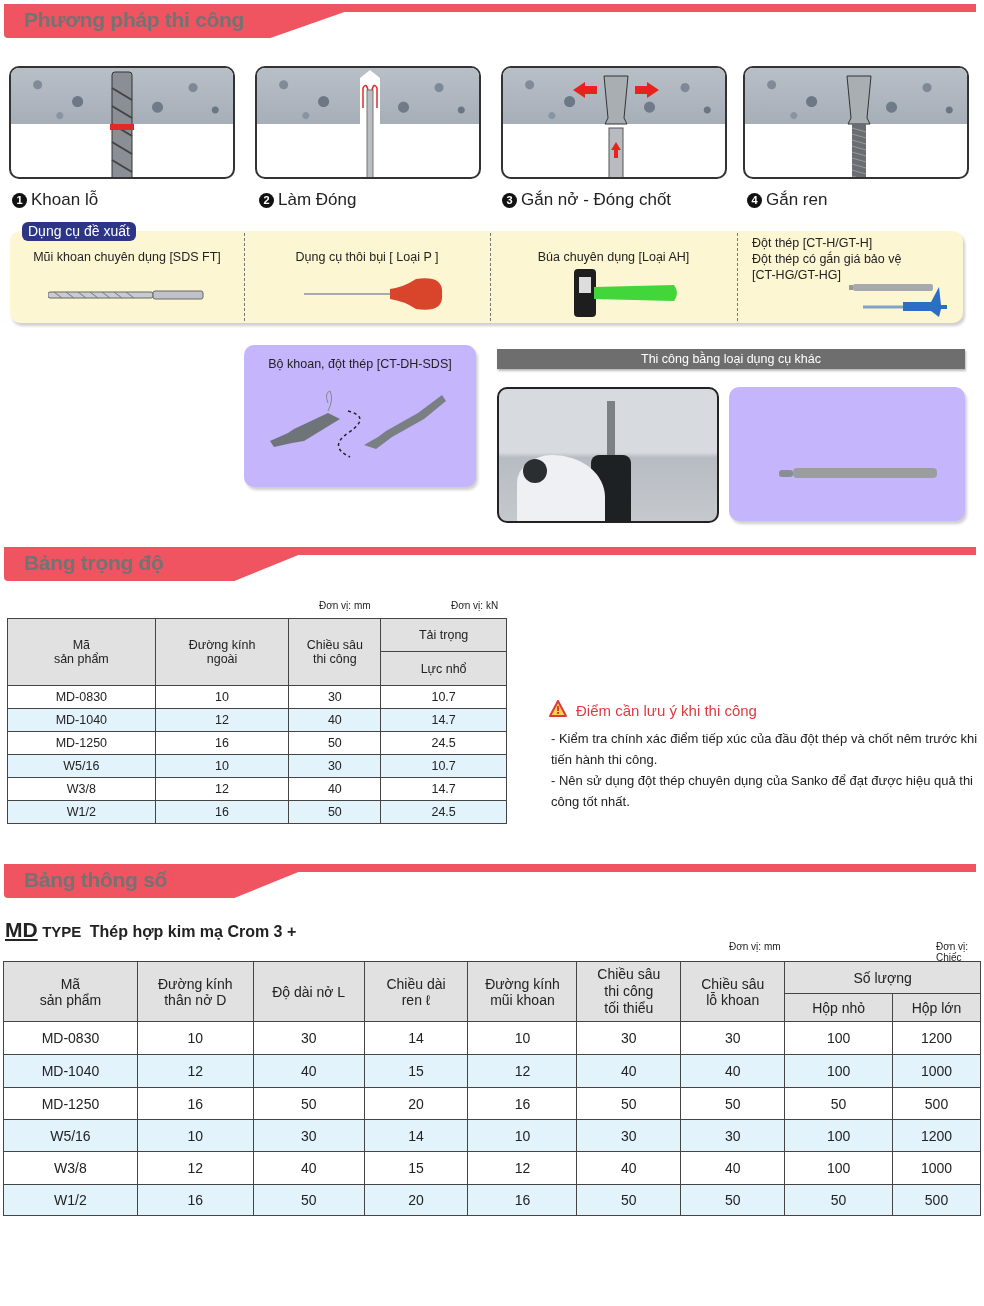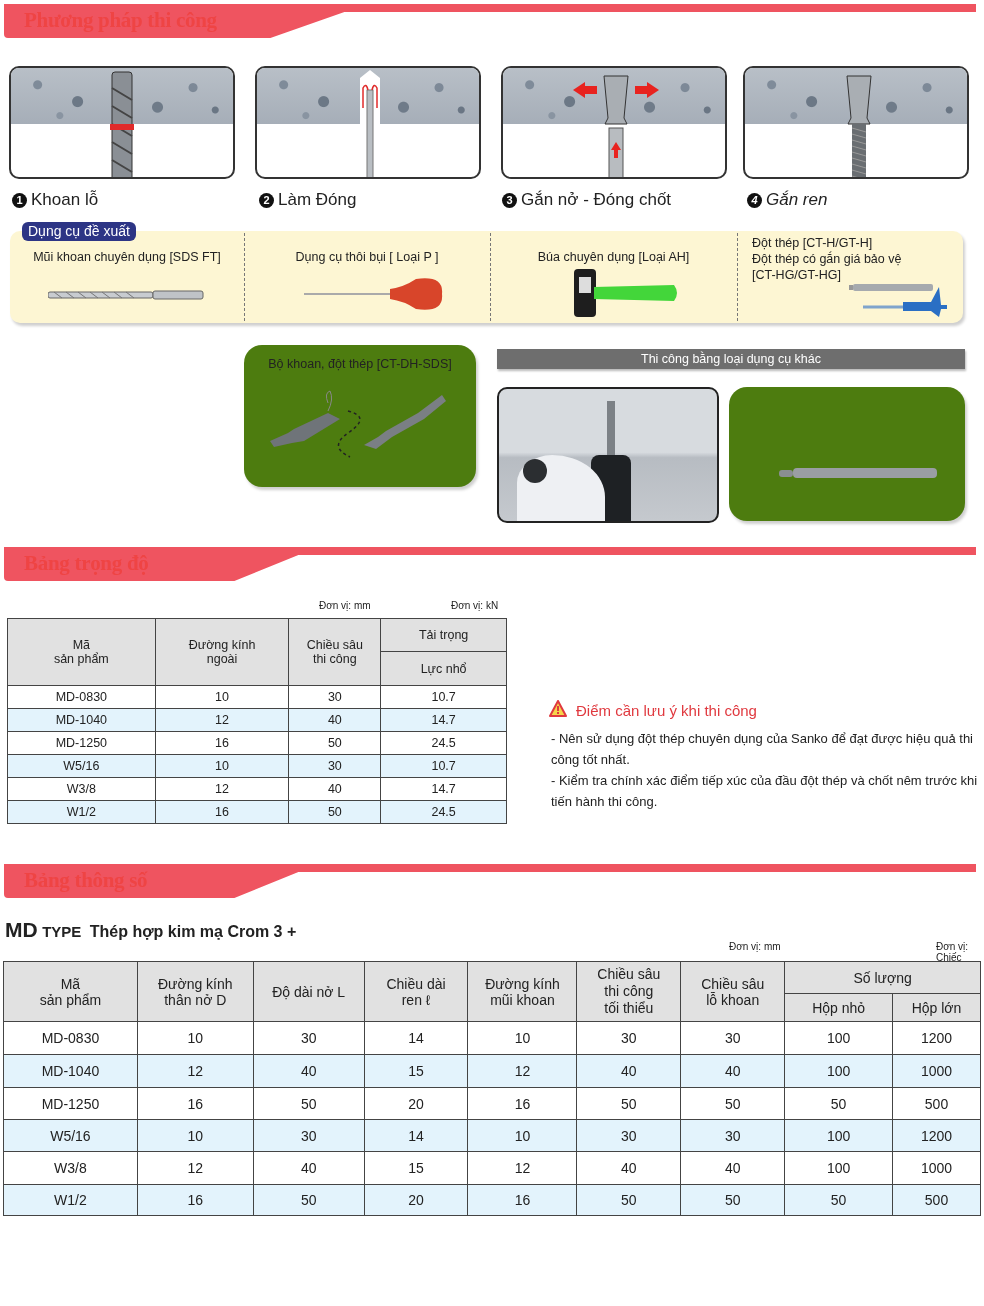--- a/index.html
+++ b/index.html
@@ -4,21 +4,21 @@
 <style>
   * { box-sizing: border-box; margin: 0; padding: 0; }
   body { width: 984px; height: 1306px; background: #fff; font-family: "Liberation Sans", "DejaVu Sans", sans-serif; color: #222; position: relative; overflow: hidden; }
   .abs { position: absolute; }
 
   
   .sec-bar { position: absolute; left: 4px; height: 34px; width: 972px; }
   .sec-bar .line { position: absolute; left: 0; top: 0; width: 972px; height: 8px; background: #ef5460; }
   .sec-bar .tab { position: absolute; left: 0; top: 0; height: 34px; width: 300px; background: #ef5460; border-radius: 4px 0 0 4px;
     clip-path: polygon(0 0, 100% 0, 100% 8px, 92% 8px, 72% 100%, 0 100%); }
-  .sec-bar .title { position: absolute; left: 20px; top: 4px; color: #ef4444; font-weight: bold; font-size: 21px; letter-spacing: -0.3px; font-family: Liberation Serif, serif; }
+  .sec-bar .title { position: absolute; left: 20px; top: 4px; color: #737373; font-weight: bold; font-size: 21px; letter-spacing: -0.3px; }
 
   
   .step { position: absolute; top: 66px; width: 226px; height: 113px; border: 2px solid #333; border-radius: 10px; overflow: hidden; background: #fff; }
   .step .concrete { position: absolute; left: 0; top: 0; width: 100%; height: 56px;
     background:
       radial-gradient(circle at 12% 30%, #7f8b99 0 4px, transparent 5px),
       radial-gradient(circle at 30% 60%, #6c7886 0 5px, transparent 6px),
       radial-gradient(circle at 48% 25%, #8895a3 0 3px, transparent 4px),
       radial-gradient(circle at 66% 70%, #6f7b89 0 5px, transparent 6px),
       radial-gradient(circle at 82% 35%, #7d8997 0 4px, transparent 5px),
@@ -28,21 +28,21 @@
   .step-label { position: absolute; top: 190px; font-size: 17px; color: #222; }
   .step-label .num { display: inline-block; width: 15px; height: 15px; border-radius: 50%; background: #111; color: #fff; font-size: 11px; text-align: center; line-height: 15px; font-weight: bold; margin-right: 4px; vertical-align: 1px; }
 
   
   .tools-panel { position: absolute; left: 10px; top: 231px; width: 953px; height: 92px; background: #fdf6d3; border-radius: 10px; box-shadow: 2px 3px 3px #cfcfcf; }
   .tool-cell { position: absolute; top: 0; height: 112px; }
   .tool-sep { position: absolute; top: 2px; height: 88px; border-left: 1.5px dashed #777; }
   .tool-name { font-size: 12.5px; color: #222; text-align: center; }
   .badge { position: absolute; left: 22px; top: 222px; background: #2d3585; color: #fff; font-size: 14px; padding: 1px 6px 2px; border-radius: 6px; }
 
-  .card { position: absolute; background: #4d7c0f; border-radius: 18px; box-shadow: 2px 3px 3px #cfcfcf; text-decoration: underline; }
+  .card { position: absolute; background: #c4b5fd; border-radius: 10px; box-shadow: 2px 3px 3px #cfcfcf; text-decoration: underline; }
   .dark-bar { position: absolute; left: 497px; top: 349px; width: 468px; height: 20px; background: #6e6e6e; color: #fff; font-size: 12.5px; text-align: center; line-height: 20px; box-shadow: 1px 2px 2px #bbb; }
   .photo { position: absolute; left: 497px; top: 387px; width: 222px; height: 136px; border: 2px solid #222; border-radius: 10px; overflow: hidden;
     background: linear-gradient(#d7dbdf 0 48%, #b7bcc2 52%, #c5c9ce 100%); }
 
   
   table { border-collapse: collapse; position: absolute; }
   .t1 td, .t1 th { border: 1px solid #444; text-align: center; font-size: 12.5px; font-weight: normal; }
   .t1 th { background: #e1e1e1; }
   .t1 tr.alt td { background: #e3f3fc; }
   .t2 td, .t2 th { border: 1px solid #444; text-align: center; font-size: 14px; font-weight: normal; }
@@ -94,21 +94,21 @@
   <svg class="abs" style="left:101px;top:6px" width="26" height="107">
     <path d="M1 2 L25 2 L21 44 L24 50 L2 50 L5 44 Z" fill="#a9aeb3" stroke="#333"></path>
     <rect x="6" y="50" width="14" height="57" fill="#6a6e72"></rect>
     <path d="M6 54 L20 58 M6 60 L20 64 M6 66 L20 70 M6 72 L20 76 M6 78 L20 82 M6 84 L20 88 M6 90 L20 94 M6 96 L20 100 M6 102 L20 106" stroke="#999"></path>
   </svg>
 </div>
 
 <div class="step-label" style="left:12px;"><span class="num">1</span><span>Khoan lỗ</span></div>
 <div class="step-label" style="left:259px;"><span class="num">2</span><span>Làm Đóng</span></div>
 <div class="step-label" style="left:502px;"><span class="num">3</span><span>Gắn nở - Đóng chốt</span></div>
-<div class="step-label" style="left:747px;font-style:italic;"><span class="num">4</span><span>Gắn ren</span></div>
+<div class="step-label" style="left:747px;"><span class="num">4</span><span>Gắn ren</span></div>
 
 <div class="tools-panel">
   <div class="tool-sep" style="left:234px;"></div>
   <div class="tool-sep" style="left:480px;"></div>
   <div class="tool-sep" style="left:727px;"></div>
 
   <div class="tool-cell" style="left:0;width:234px;">
     <div class="tool-name abs" style="left:0;width:234px;top:19px;">Mũi khoan chuyên dụng [SDS FT]</div>
     <svg class="abs" style="left:38px;top:58px" width="156" height="12">
       <rect x="0" y="3" width="105" height="6" rx="2" fill="#c8ccd0" stroke="#666"></rect>
@@ -245,32 +245,32 @@
 </tbody>
   </table>
 
 <svg class="abs" style="left:549px;top:700px" width="18" height="17">
   <path d="M9 1 L17 16 L1 16 Z" fill="#f6d44a" stroke="#e0393f" stroke-width="2" stroke-linejoin="round"></path>
   <rect x="8" y="6" width="2" height="5" fill="#e0393f"></rect>
     <rect x="8" y="12" width="2" height="2" fill="#e0393f"></rect>
 </svg>
 <div class="note-title" style="left:576px;">Điểm cần lưu ý khi thi công</div>
 <div class="note-body">
+  <div>- Kiểm tra chính xác điểm tiếp xúc của đầu đột thép và chốt nêm trước khi tiến hành thi công.</div>
   <div>- Nên sử dụng đột thép chuyên dụng của Sanko để đạt được hiệu quả thi công tốt nhất.</div>
-  <div>- Kiểm tra chính xác điểm tiếp xúc của đầu đột thép và chốt nêm trước khi tiến hành thi công.</div>
 </div>
 
 <div class="sec-bar" style="top:864px;">
   <div class="line"></div>
     <div class="tab" style="width:320px;"></div>
   <div class="title">Bảng thông số</div>
 </div>
 
 <div class="abs" style="left:5px;top:918px;font-weight:bold;">
-  <span style="font-size:21px;">MD</span>
+  <span style="font-size:21px;text-decoration:underline;">MD</span>
   <span style="font-size:15px;">TYPE</span>
   <span style="font-size:16px;margin-left:4px;">Thép hợp kim mạ Crom 3 +</span>
 </div>
 <div class="unit" style="left:729px;top:941px;">Đơn vị: mm</div>
 <div class="unit" style="left:916px;top:941px;margin-left:20px;">Đơn vị: Chiếc</div>
 
 <table class="t2" style="left:3px;top:961px;width:978px;">
   <colgroup>
     <col style="width:134px">
       <col style="width:116px">

